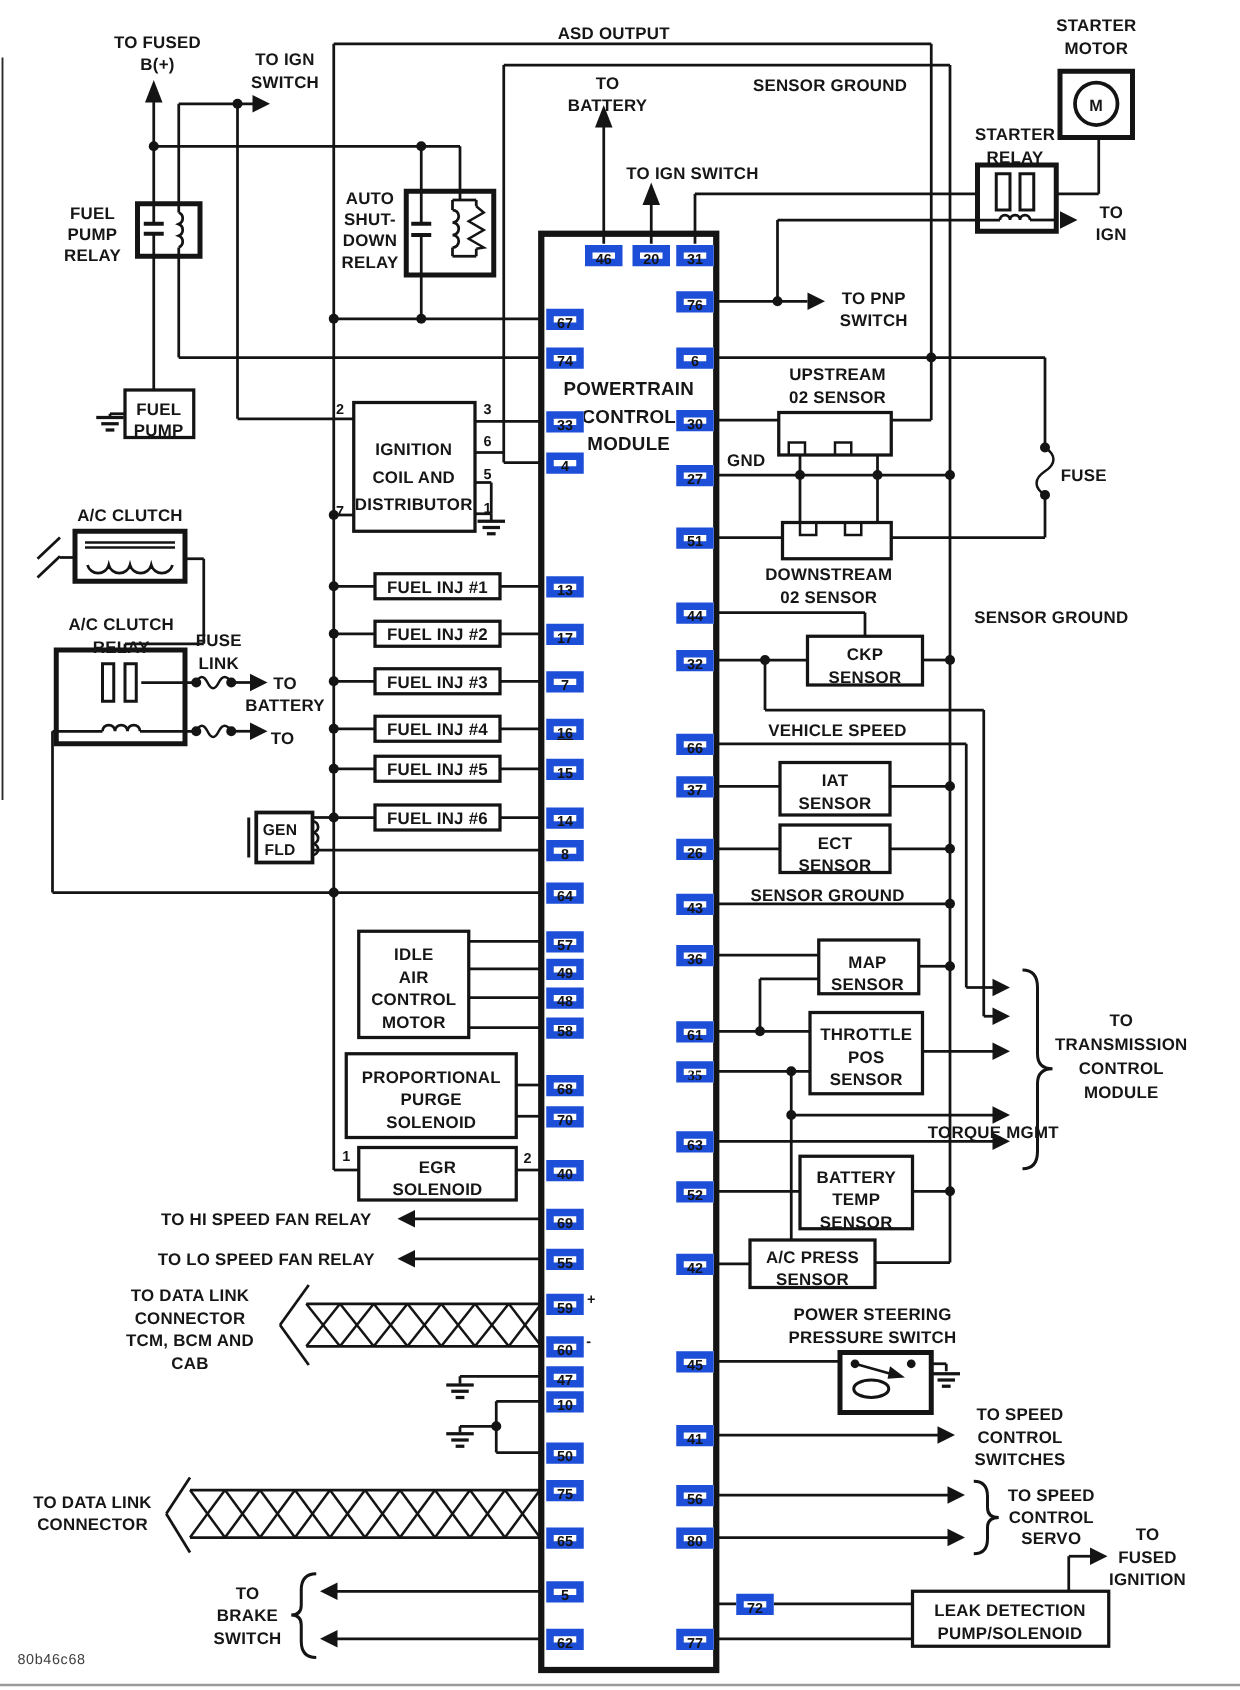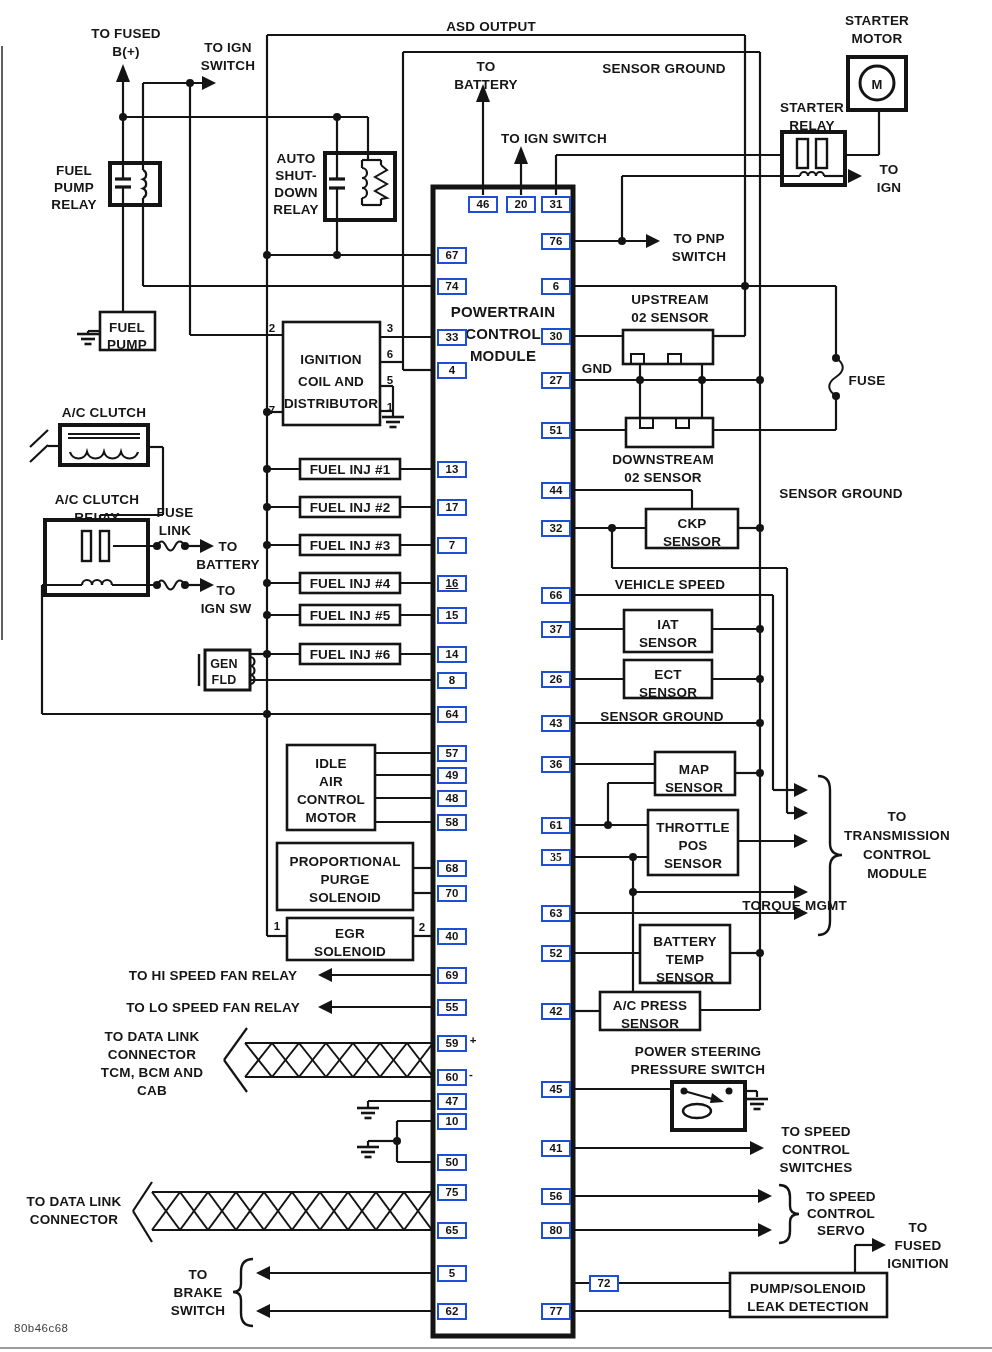--- a/index.html
+++ b/index.html
@@ -2,21 +2,21 @@
 <html><head>
 <meta charset="utf-8">
 <style>
   html,body{margin:0;padding:0;background:#e8e8e8;}
   #stage{position:relative;width:992px;height:1352px;background:#ffffff;overflow:hidden;
          font-family:"Liberation Sans", sans-serif;}
   #wires{position:absolute;left:0;top:0;}
   .lbl{position:absolute;width:300px;text-align:center;font-weight:bold;color:#161616;
        letter-spacing:.2px;white-space:nowrap;}
   .lbl div{white-space:nowrap;}
-  .pin{position:absolute;width:30px;height:17px;box-sizing:border-box;border:2px solid #1d4ed8;
+  .pin{position:absolute;width:30px;height:17px;box-sizing:border-box;border:6px solid #1d4ed8;
        background:#fff;font-size:11.5px;font-weight:bold;color:#141414;text-align:center;
        line-height:13px;z-index:3;}
   .tag{position:absolute;width:30px;text-align:center;font-size:11.5px;font-weight:bold;color:#141414;z-index:3;}
   #watermark{position:absolute;left:14px;top:1322px;font-size:11.5px;color:#3f3f3f;letter-spacing:.5px;}
 </style>
 </head>
 <body>
 
 <div id="stage">
   <svg id="wires" width="992" height="1352" viewBox="0 0 992 1352">
@@ -445,21 +445,20 @@
       <div class="lbl" style="left: 78px; top: 537.63px; font-size: 13.5px; line-height: 18px;">
         <div>TO</div>
         <div>BATTERY</div>
       </div>
       <div class="lbl" style="left: 518px; top: 665.63px; font-size: 13.5px; line-height: 18px;">
         <div>ECT</div>
         <div>SENSOR</div>
       </div>
       <div class="lbl" style="left: 76px; top: 581.63px; font-size: 13.5px; line-height: 18px;">
         <div>TO</div>
-        <div>IGN SW</div>
       </div>
       <div class="lbl" style="left: 512px; top: 707.63px; font-size: 13.5px; line-height: 18px;">
         <div>SENSOR GROUND</div>
       </div>
       <div class="lbl" style="left: 200px; top: 460.63px; font-size: 13.5px; line-height: 18px;">
         <div>FUEL INJ #1</div>
       </div>
       <div class="lbl" style="left: 200px; top: 498.63px; font-size: 13.5px; line-height: 18px;">
         <div>FUEL INJ #2</div>
       </div>
@@ -550,22 +549,22 @@
       <div class="lbl" style="left: 768px; top: 1218.63px; font-size: 13.5px; line-height: 18px;">
         <div>TO</div>
         <div>FUSED</div>
         <div>IGNITION</div>
       </div>
       <div class="lbl" style="left: -76px; top: 1192.63px; font-size: 13.5px; line-height: 18px;">
         <div>TO DATA LINK</div>
         <div>CONNECTOR</div>
       </div>
       <div class="lbl" style="left: 658px; top: 1279.63px; font-size: 13.5px; line-height: 18px;">
+        <div>LEAK DETECTION</div>
         <div>PUMP/SOLENOID</div>
-        <div>LEAK DETECTION</div>
       </div>
       <div class="lbl" style="left: 48px; top: 1265.63px; font-size: 13.5px; line-height: 18px;">
         <div>TO</div>
         <div>BRAKE</div>
         <div>SWITCH</div>
       </div>
       <div class="lbl" style="left: 727px; top: 75.94px; font-size: 13px; line-height: 18px;">
         <div>M</div>
       </div>
       <div class="pin" style="left: 468px; top: 195.5px;">46</div>

